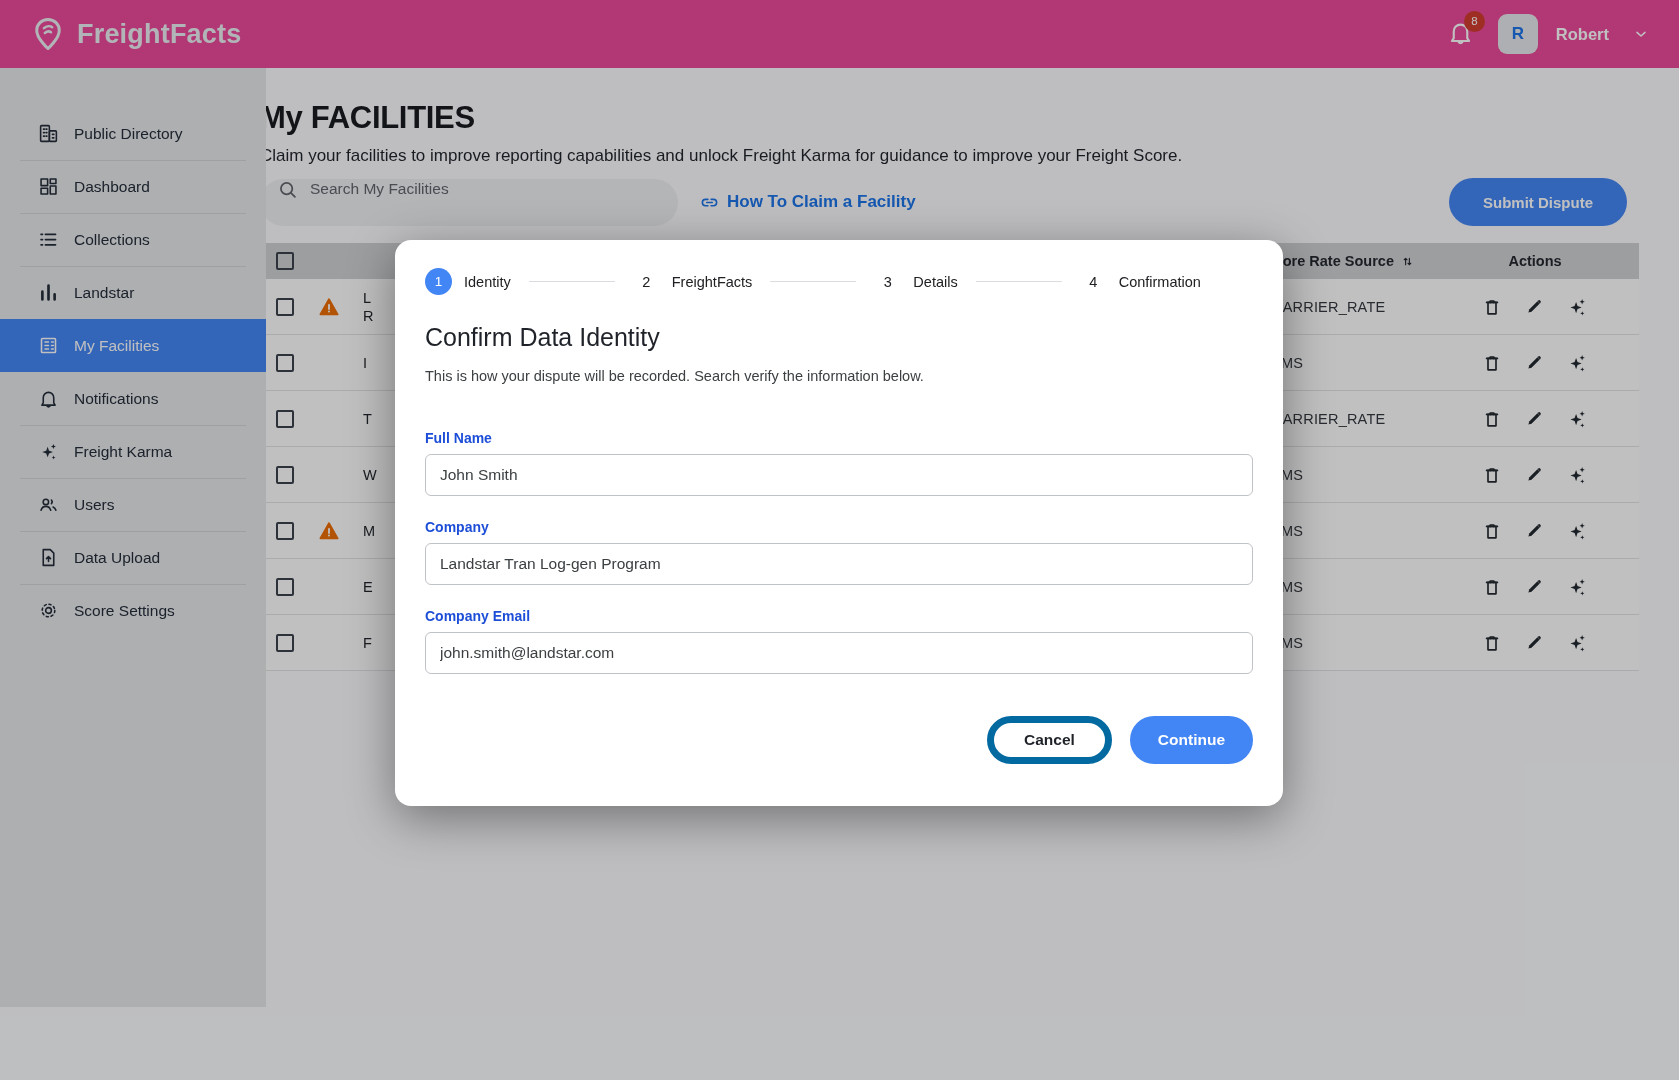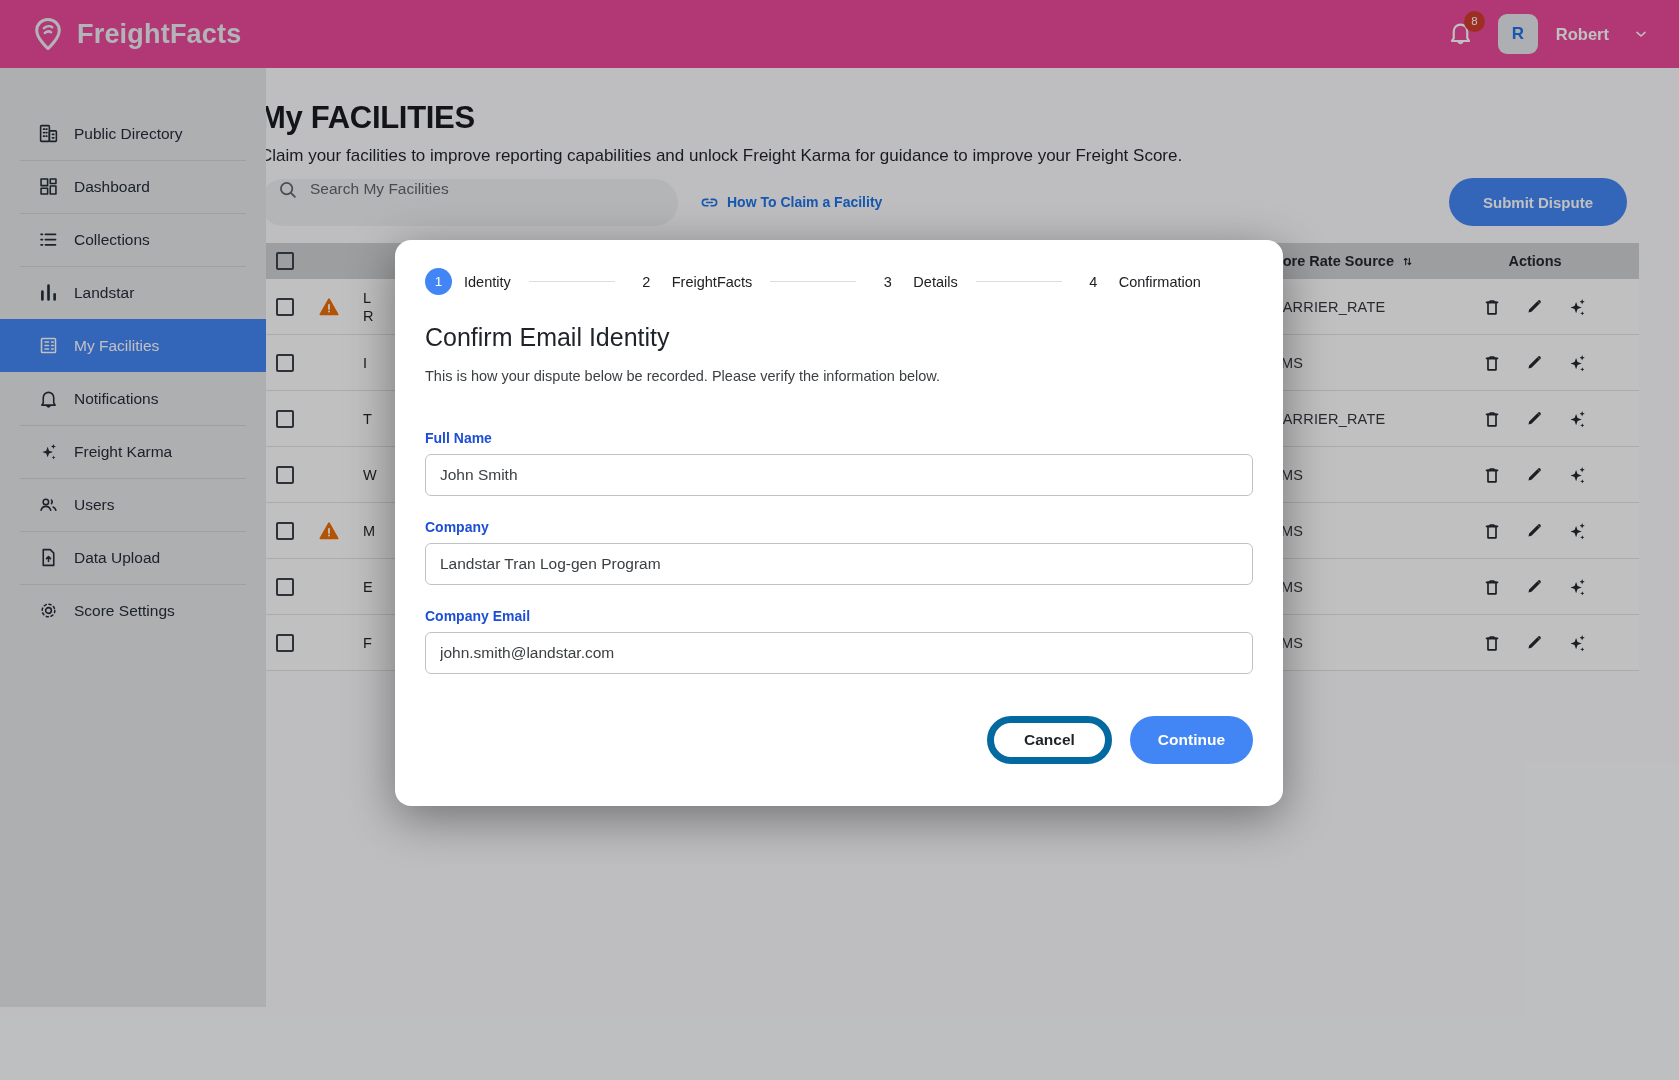--- a/index.html
+++ b/index.html
@@ -52,21 +52,21 @@
   .page-title { margin:32px 0 0 27px; font-size:31px; font-weight:700; color:#15181c; letter-spacing:-.3px; }
   .page-sub { margin:10px 0 0 27px; font-size:17px; color:#1d2126; }
 
   .toolbar { position:absolute; left:27px; right:52px; top:110px; height:48px; display:flex; align-items:center; }
   .search-pill {
     width:418px; height:47px; border-radius:24px; background:#eff0f2;
     display:flex; align-items:flex-start; gap:10px; padding:0 17px; color:#5f6368;
   }
   .search-input { border:none; background:transparent; outline:none; width:100%; font-size:15.5px; color:#3c4043; font-family:inherit; }
   .search-input::placeholder { color:#5f6368; opacity:1; }
-  .claim-link { display:flex; align-items:center; gap:8px; margin-left:22px; color:#1a73e8; font-size:14px; font-weight:700; cursor:pointer; }
+  .claim-link { display:flex; align-items:center; gap:8px; margin-left:22px; color:#1a73e8; font-size:17px; font-weight:700; cursor:pointer; }
   .submit-btn {
     margin-left:auto; height:48px; padding:0 34px; border:none; border-radius:24px;
     background:#4285f4; color:#fff; font-size:15px; font-weight:600; font-family:inherit; cursor:pointer;
   }
 
   
   .table { position:absolute; left:27px; top:175px; width:1379px; }
   .thead { height:36px; background:#cfd1d3; position:relative; }
   .trow  { height:56px; background:#ffffff; position:relative; border-bottom:1px solid #e2e3e5; }
   .cb {
@@ -522,22 +522,22 @@
         <span class="step-num">3</span>
         <span class="step-label">Details</span>
       </div>
       <div class="step-line"></div>
       <div class="step">
         <span class="step-num">4</span>
         <span class="step-label">Confirmation</span>
       </div>
     </div>
 
-  <div class="m-title">Confirm Email Identity</div>
-  <div class="m-desc">This is how your dispute below be recorded. Please verify the information below.</div>
+  <div class="m-title">Confirm Data Identity</div>
+  <div class="m-desc">This is how your dispute will be recorded. Search verify the information below.</div>
 
   <div class="f-label first">Full Name</div>
   <input class="f-input" type="text" value="John Smith" style="">
 
   <div class="f-label">Company</div>
   <input class="f-input" type="text" value="Landstar Tran Log-gen Program" style="">
 
   <div class="f-label">Company Email</div>
   <input class="f-input" type="text" value="john.smith@landstar.com" style="">
 

